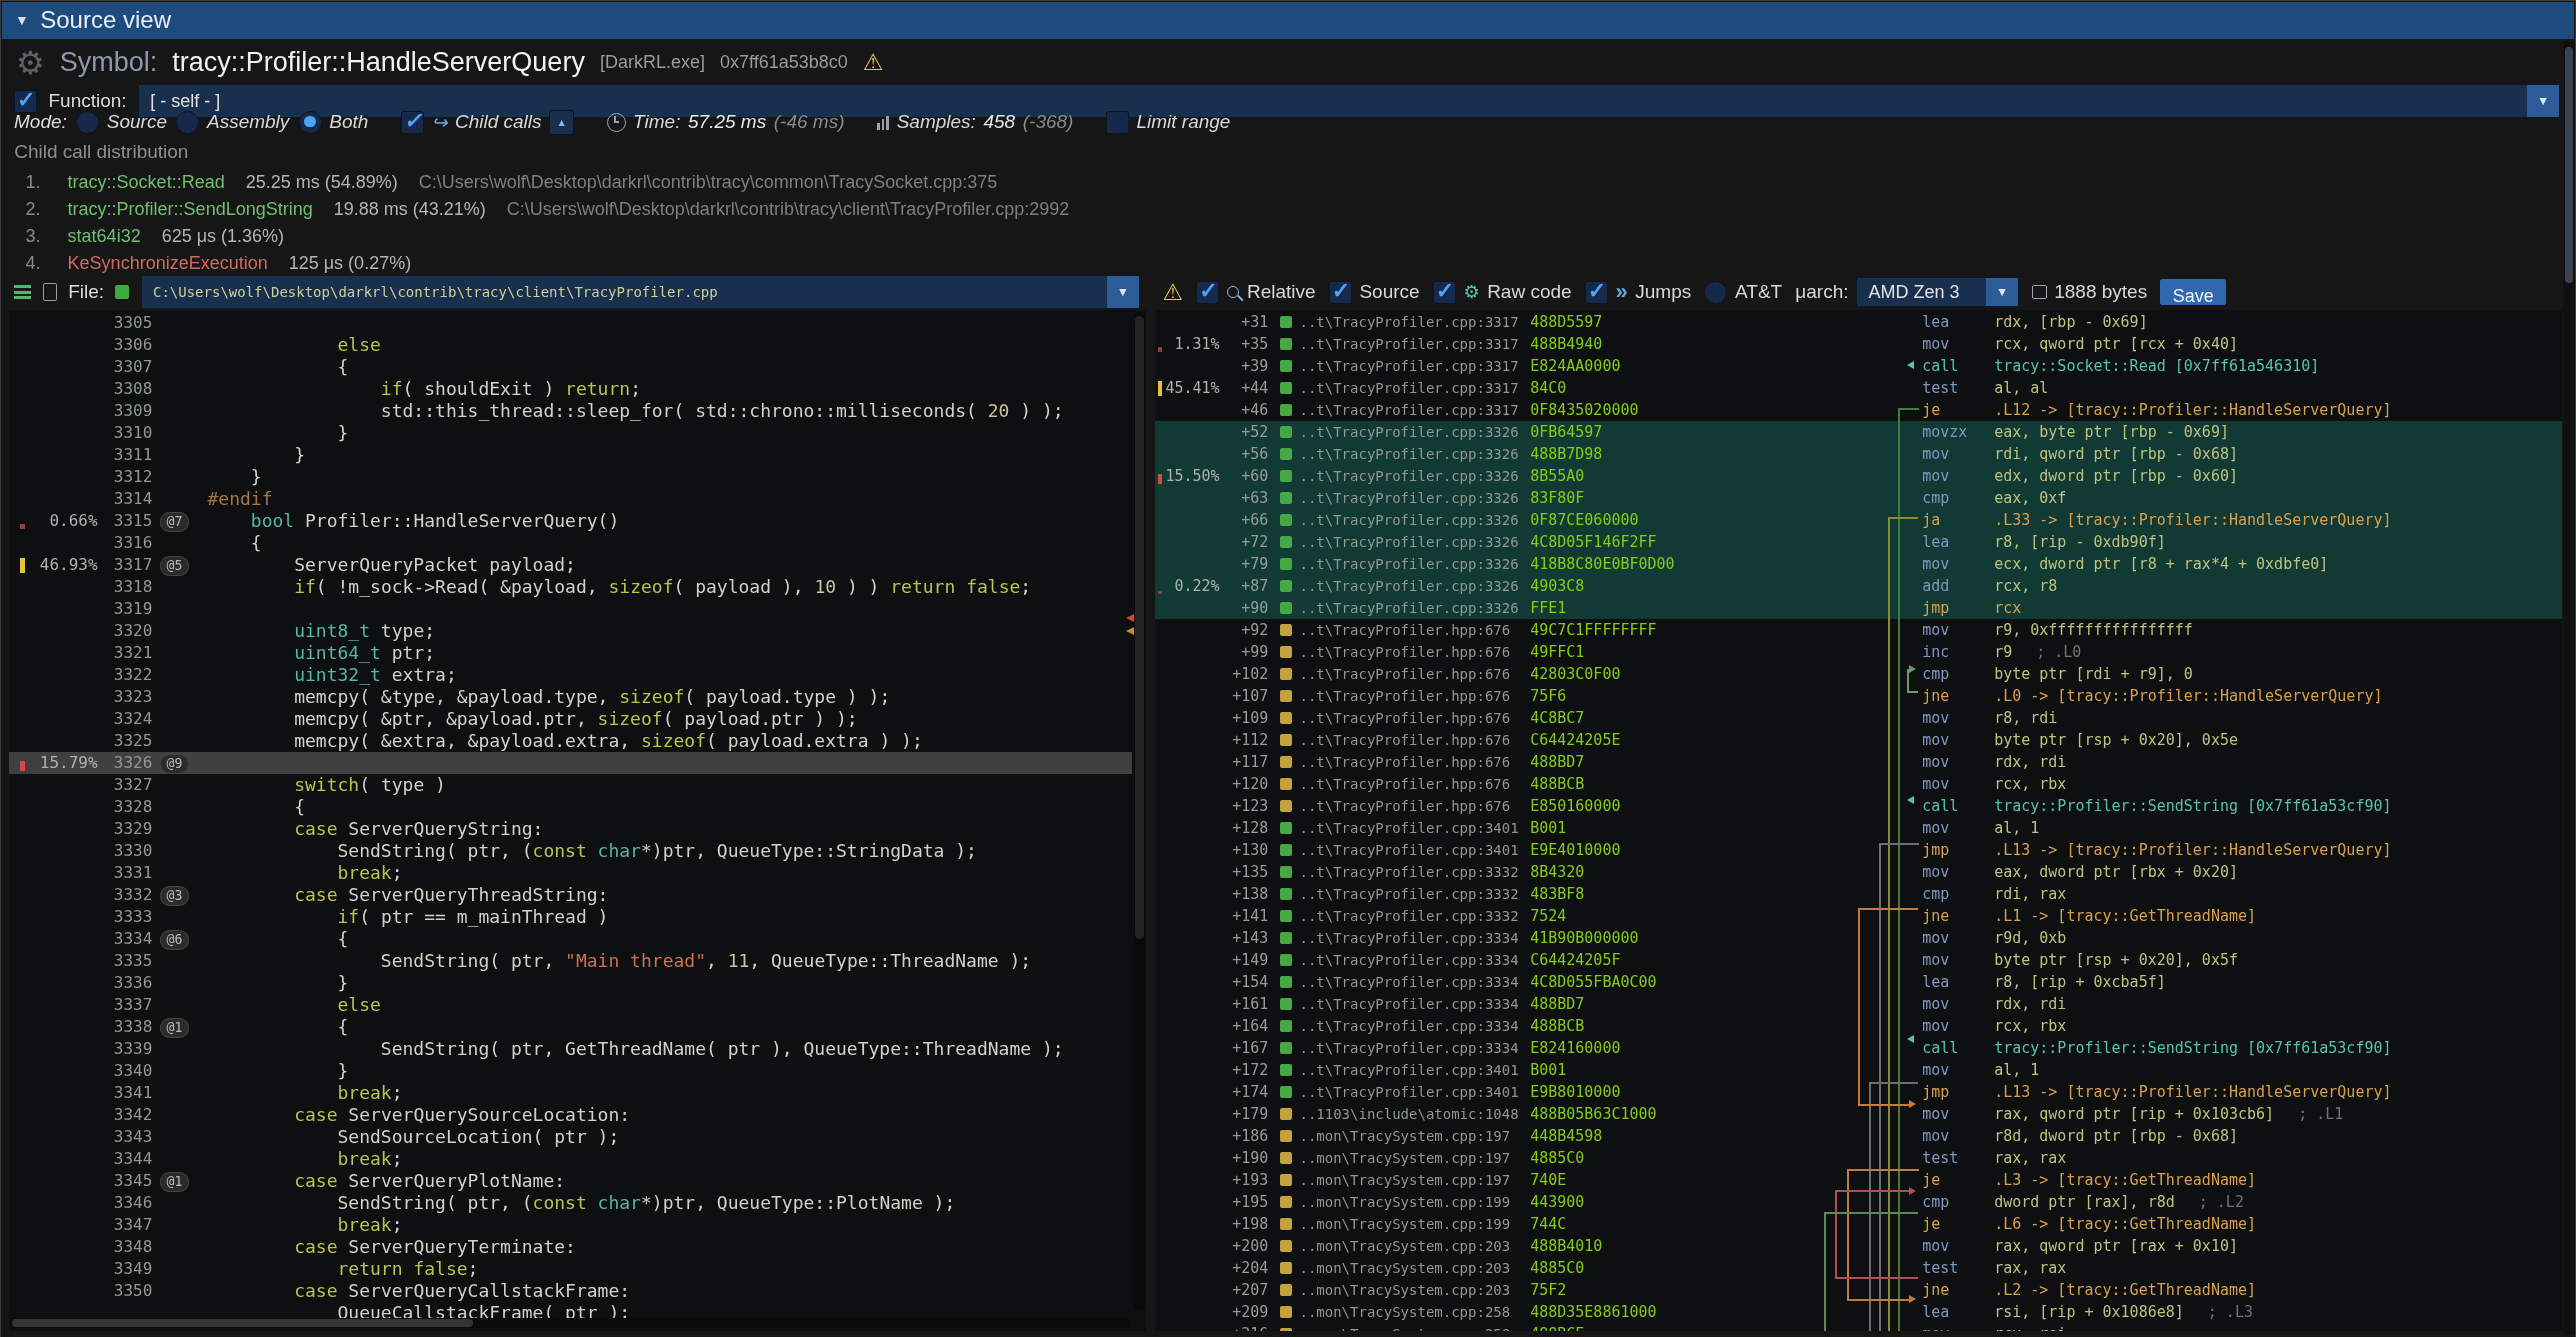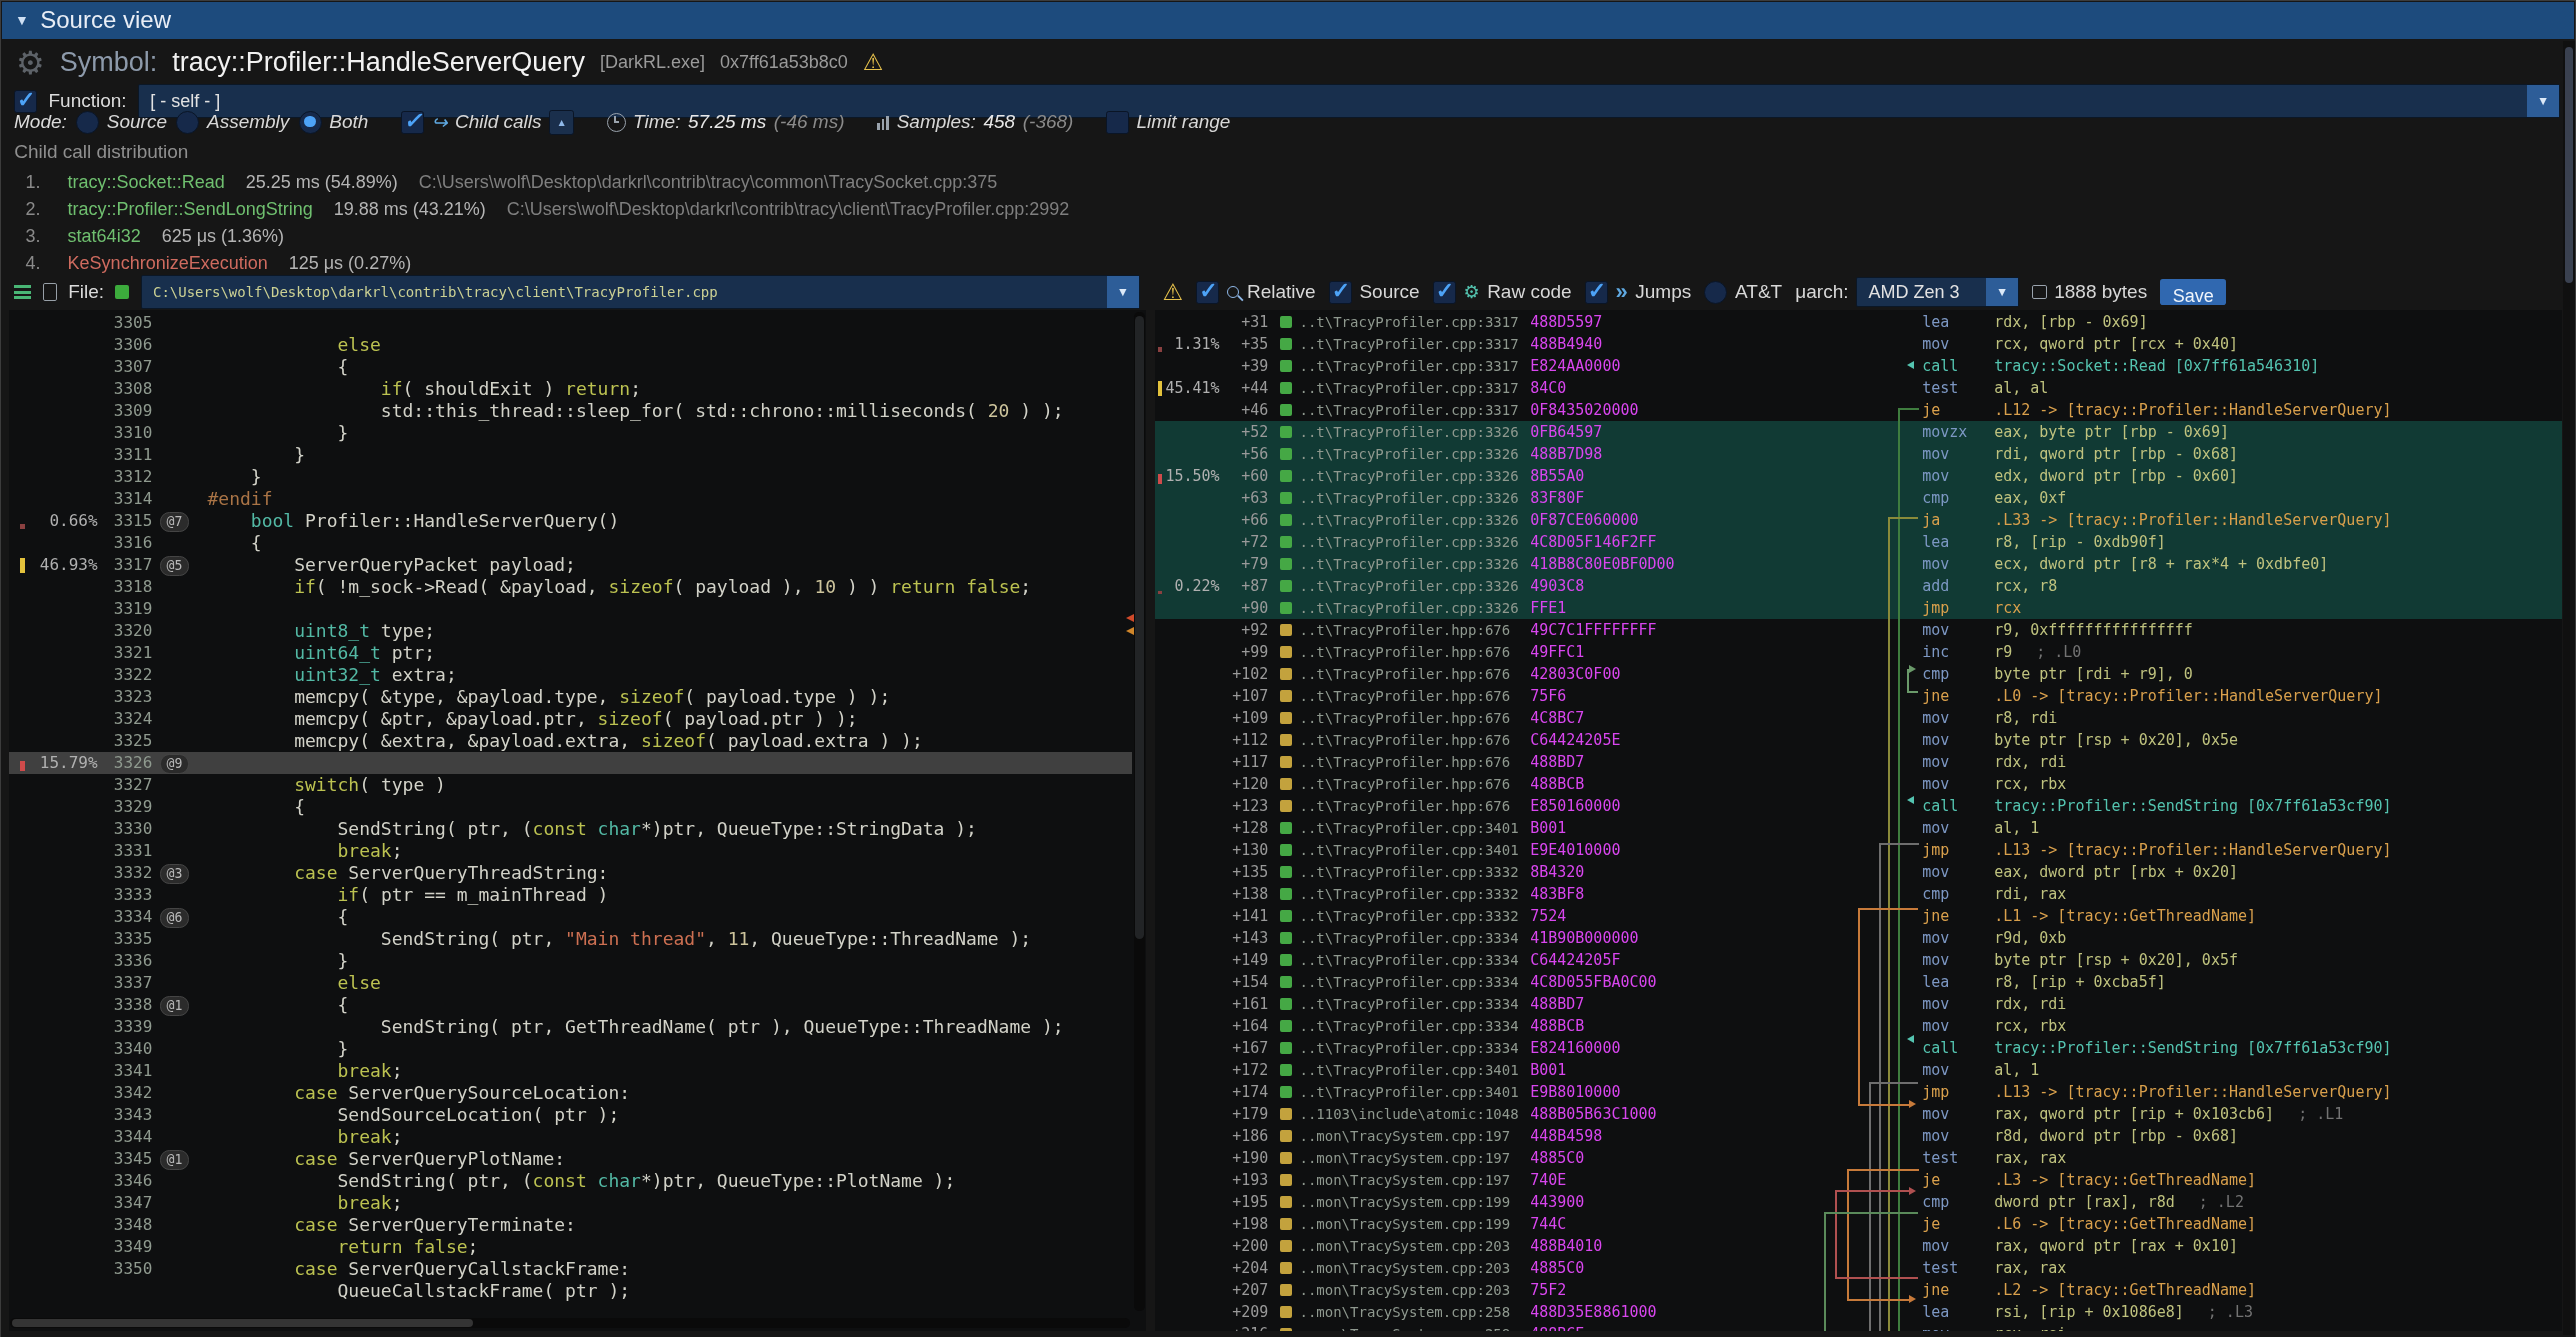--- a/index.html
+++ b/index.html
@@ -92,21 +92,21 @@
   
   #asm-rows{position:absolute;left:0;top:0.9px;right:0;}
   .arow{display:flex;height:22px;align-items:center;position:relative;font-family:"DejaVu Sans Mono",monospace;font-size:15px;white-space:nowrap;}
   .arow.hl{background:#113a34;}
   .abar{position:absolute;left:2.8px;bottom:2.8px;width:4.7px;}
   .apct{width:57px;margin-left:7.6px;text-align:right;color:#b0b0b0;flex:none;}
   .aoff{width:43px;margin-left:5.7px;text-align:right;color:#9a9a9a;flex:none;}
   .aico{width:12.3px;height:12.3px;margin-left:11.3px;border-radius:1.9px;flex:none;}
   .fico-g{background:#45a845;} .fico-y{background:#c3a23d;}
   .aloc{width:225px;margin-left:7.6px;color:#8f998f;font-size:14px;overflow:hidden;flex:none;}
-  .abytes{width:161px;margin-left:5.7px;color:#d946ef;flex:none;}
+  .abytes{width:161px;margin-left:5.7px;color:#84cc16;flex:none;}
   .amn{width:72px;margin-left:231px;flex:none;}
   .mn-m{color:#7d98c4;} .mn-c{color:#54c4b0;} .mn-j{color:#d9a04c;}
   .aop{} .op-d{color:#bfc27e;} .op-c{color:#54c4b0;} .op-j{color:#d9a04c;}
   .acm{color:#737373;margin-left:24px;}
 
   
   #jump-arrows{position:absolute;left:652px;top:0.9px;width:113px;height:1021px;pointer-events:none;}
   .jl{position:absolute;}
   .ah{position:absolute;width:0;height:0;border-top:4.7px solid transparent;border-bottom:4.7px solid transparent;}
   .callmark{position:absolute;width:0;height:0;border-top:4.7px solid transparent;border-bottom:4.7px solid transparent;border-right:7.6px solid #54c4b0;}
@@ -398,20 +398,26 @@
           <span class="spct">15.79%</span>
           <span class="sln">3326</span>
           <span class="sbadge"><span class="pill">@9</span></span>
           <span class="scode"><span>        </span><span class="tk-k">switch</span><span>( type )</span></span>
         </div>
         <div class="srow">
           <span class="spct"></span>
           <span class="sln">3327</span>
           <span class="sbadge"></span>
           <span class="scode"><span>        {</span></span>
+        </div>
+        <div class="srow">
+          <span class="spct"></span>
+          <span class="sln">3328</span>
+          <span class="sbadge"></span>
+          <span class="scode"><span>        </span><span class="tk-k">case</span><span> ServerQueryString:</span></span>
         </div>
         <div class="srow">
           <span class="spct"></span>
           <span class="sln">3329</span>
           <span class="sbadge"></span>
           <span class="scode"><span>            SendString( ptr, (</span><span class="tk-k">const</span><span> </span><span class="tk-t">char</span><span>*)ptr, QueueType::StringData );</span></span>
         </div>
         <div class="srow">
           <span class="spct"></span>
           <span class="sln">3330</span>

